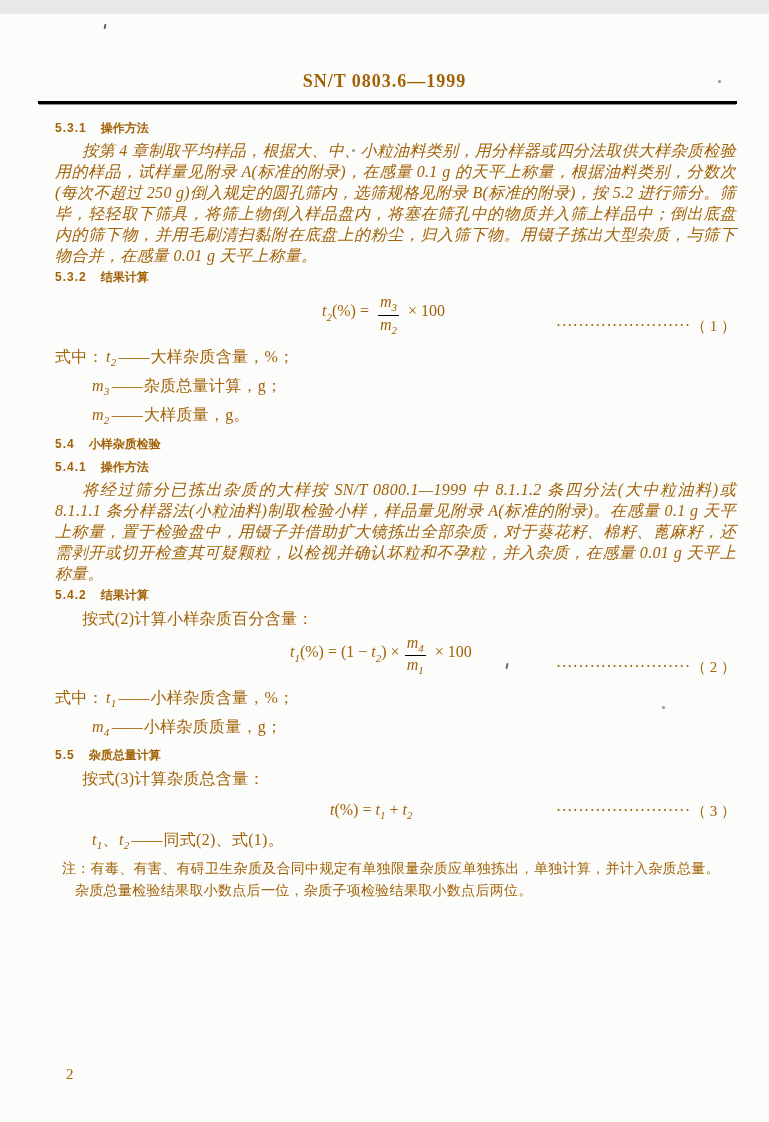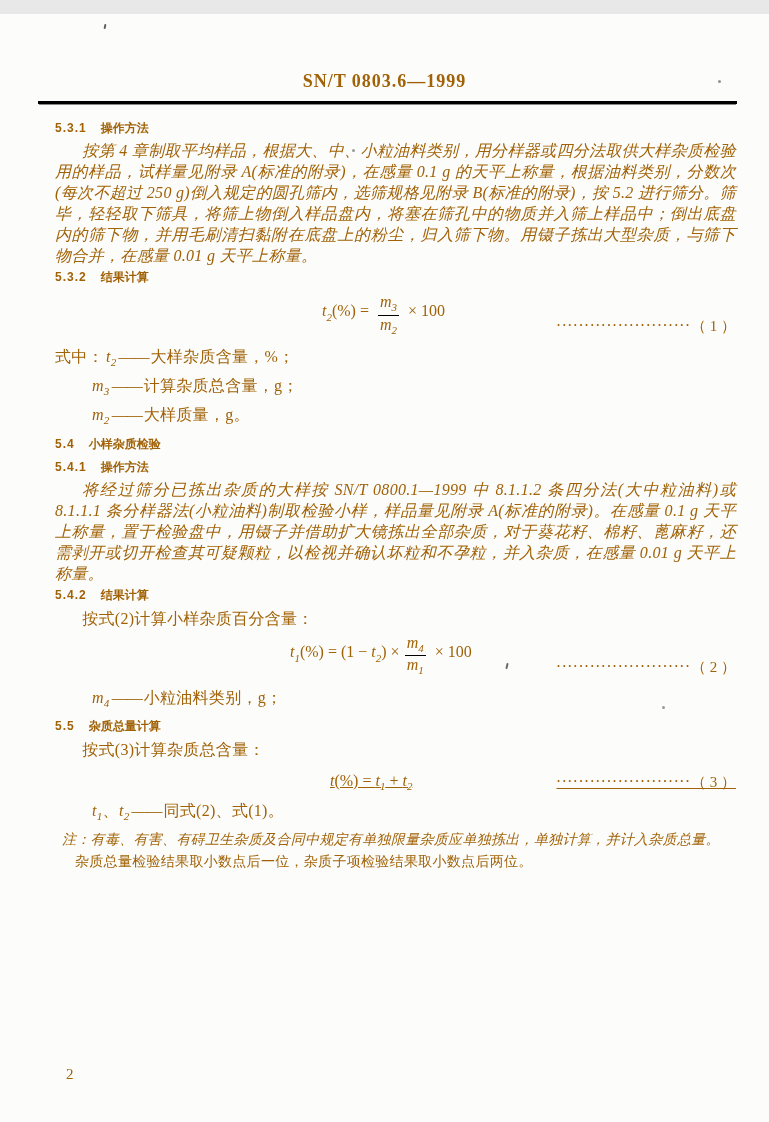--- a/index.html
+++ b/index.html
@@ -46,39 +46,39 @@
   }
   .lead-p { margin:0; line-height:23px; text-indent:1.7em; letter-spacing:0.3px; }
 
   
   .formula-row { display:flex; align-items:flex-end; position:relative; }
   .f-tall { margin:7px 0 9px; height:40px; }
   .f-short { margin:5px 0 7px; height:26px; }
   .feq { white-space:nowrap; font-size:16px; }
   .pl267 { padding-left:267px; }
   .pl235 { padding-left:235px; }
-  .pl275 { padding-left:275px;text-decoration:underline; }
+  .pl275 { padding-left:275px; }
   .var { font-style:italic; }
   sub { font-size:11px; font-style:italic; }
   .frac { display:inline-block; vertical-align:-13px; text-align:center; line-height:1.02; margin:0 5px; }
   .frac .fnum { display:block; padding:0 2px 1px; }
   .frac .fden { display:block; border-top:1.4px solid #000; padding:1px 2px 0; }
   .fref { margin-left:auto; white-space:nowrap; }
   .dots { font-weight:bold; font-size:12px; letter-spacing:1.6px; vertical-align:2px; }
   .flabel { font-size:15px; }
 
   
   .defrow { line-height:23px; white-space:nowrap; letter-spacing:0.3px; }
   .defrow.subrow { margin-left:37px; }
   .defrow .dash { letter-spacing:-1px; margin:0 2px; }
   .defprefix { margin-right:2px; }
 
   
   .note { font-size:14px; line-height:22px; letter-spacing:0.3px; }
-  .note1 { margin-left:7px; margin-top:1px;font-style:italic; }
+  .note1 { margin-left:7px; margin-top:1px; }
   .note2 { margin-left:20px; }
 
   .page-number {
     position:absolute; left:66px; top:1052px;
     font-size:15px; font-family:"Liberation Serif","DejaVu Serif",serif;
   }
 
   
   .speck { position:absolute; background:#3a3a3a; border-radius:50%; }
   .sp1 { left:104px; top:10px;  width:2px; height:5px; border-radius:1px; transform:rotate(12deg); opacity:.8; }
@@ -105,39 +105,40 @@
 
     <p class="heading"><span class="hnum">5.3.2</span><span>结果计算</span></p>
 
 
     <div class="formula-row f-tall pl267">
       <span class="feq"><span class="var">t</span><sub>2</sub><span>(%) = </span><span class="frac"><span class="fnum"><span class="var">m</span><sub>3</sub></span><span class="fden"><span class="var">m</span><sub>2</sub></span></span><span> × 100</span></span>
       <span class="fref"><span class="dots">························</span><span class="flabel">（ 1 ）</span></span>
     </div>
 
     <div class="defrow"><span class="defprefix">式中：</span><span class="var">t</span><sub>2</sub><span class="dash">——</span><span>大样杂质含量，%；</span></div>
-    <div class="defrow subrow"><span class="var">m</span><sub>3</sub><span class="dash">——</span><span>计算杂质总含量，g；</span></div>
+    <div class="defrow subrow"><span class="var">m</span><sub>3</sub><span class="dash">——</span><span>杂质总量计算，g；</span></div>
     <div class="defrow subrow"><span class="var">m</span><sub>2</sub><span class="dash">——</span><span>大样质量，g。</span></div>
 
     <p class="heading"><span class="hnum">5.4</span><span>小样杂质检验</span></p>
 
     <p class="heading"><span class="hnum">5.4.1</span><span>操作方法</span></p>
 
     <p class="body-p">将经过筛分已拣出杂质的大样按 SN/T 0800.1—1999 中 8.1.1.2 条四分法(大中粒油料)或 8.1.1.1 条分样器法(小粒油料)制取检验小样，样品量见附录 A(标准的附录)。在感量 0.1 g 天平上称量，置于检验盘中，用镊子并借助扩大镜拣出全部杂质，对于葵花籽、棉籽、蓖麻籽，还需剥开或切开检查其可疑颗粒，以检视并确认坏粒和不孕粒，并入杂质，在感量 0.01 g 天平上称量。</p>
 
     <p class="heading"><span class="hnum">5.4.2</span><span>结果计算</span></p>
 
     <p class="lead-p">按式(2)计算小样杂质百分含量：</p>
 
     <div class="formula-row f-tall pl235">
       <span class="feq"><span class="var">t</span><sub>1</sub><span>(%) = (1 − </span><span class="var">t</span><sub>2</sub><span>) ×</span><span class="frac"><span class="fnum"><span class="var">m</span><sub>4</sub></span><span class="fden"><span class="var">m</span><sub>1</sub></span></span><span> × 100</span></span>
       <span class="fref"><span class="dots">························</span><span class="flabel">（ 2 ）</span></span>
     </div>
 
-    <div class="defrow subrow"><span class="var">m</span><sub>4</sub><span class="dash">——</span><span>小粒油料类别，g；</span></div>
+    <div class="defrow"><span class="defprefix">式中：</span><span class="var">t</span><sub>1</sub><span class="dash">——</span><span>小样杂质含量，%；</span></div>
+    <div class="defrow subrow"><span class="var">m</span><sub>4</sub><span class="dash">——</span><span>小样杂质质量，g；</span></div>
 
     <p class="heading"><span class="hnum">5.5</span><span>杂质总量计算</span></p>
 
     <p class="lead-p">按式(3)计算杂质总含量：</p>
 
     <div class="formula-row f-short pl275">
       <span class="feq"><span class="var">t</span><span>(%) = </span><span class="var">t</span><sub>1</sub><span> + </span><span class="var">t</span><sub>2</sub></span>
       <span class="fref"><span class="dots">························</span><span class="flabel">（ 3 ）</span></span>
     </div>
 

